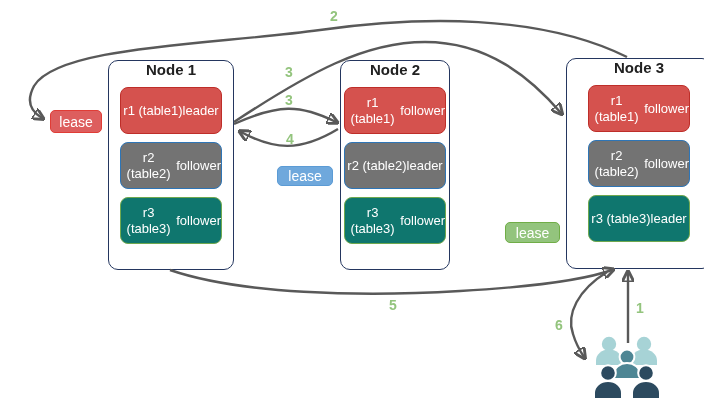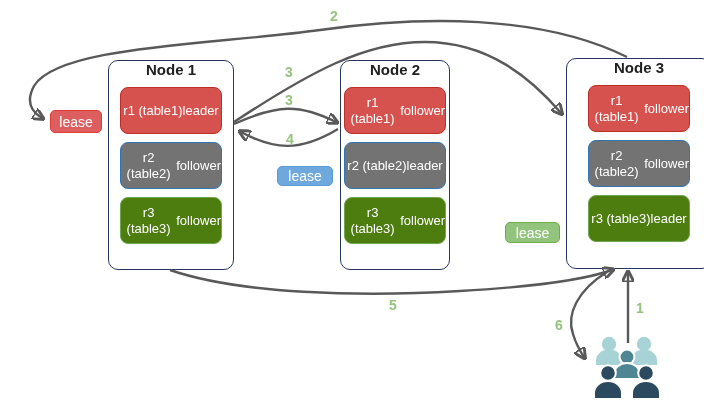--- a/index.html
+++ b/index.html
@@ -21,21 +21,21 @@
   .node2 { left:340px; top:60px;  width:110px; height:210px; }
   .node3 { left:566px; top:58px;  width:146px; height:211px; }
   .node-title { font-weight:bold; font-size:15px; color:#212121; margin-bottom:9px; }
   .replica {
     width:102px; height:47px; border-radius:8px; border:1.6px solid; box-sizing:border-box;
     display:flex; flex-direction:row; justify-content:center; align-items:center;
     color:#fff; font-size:13px; line-height:16px; margin-bottom:8px; text-align:center;
   }
   .rep-red   { background:#D5524E; border-color:#BE2E29; }
   .rep-blue  { background:#737373; border-color:#2E75B6; }
-  .rep-green { background:#4d7c0f; border-color:#6FA84F; }
+  .rep-green { background:#0f766e; border-color:#6FA84F; }
 
   
   .lease {
     position:absolute; border-radius:5px; border:1.6px solid; box-sizing:border-box;
     color:#fff; font-size:14px; display:flex; align-items:center; justify-content:center;
     z-index:2;
   }
   .lease-red   { left:50px;  top:110px; width:52px; height:23px; background:#DD5E5E; border-color:#E03C36; }
   .lease-blue  { left:277px; top:166px; width:56px; height:20px; background:#6FA8DC; border-color:#5B9BD5; }
   .lease-green { left:505px; top:222px; width:55px; height:21px; background:#93C47D; border-color:#70AD47; }

